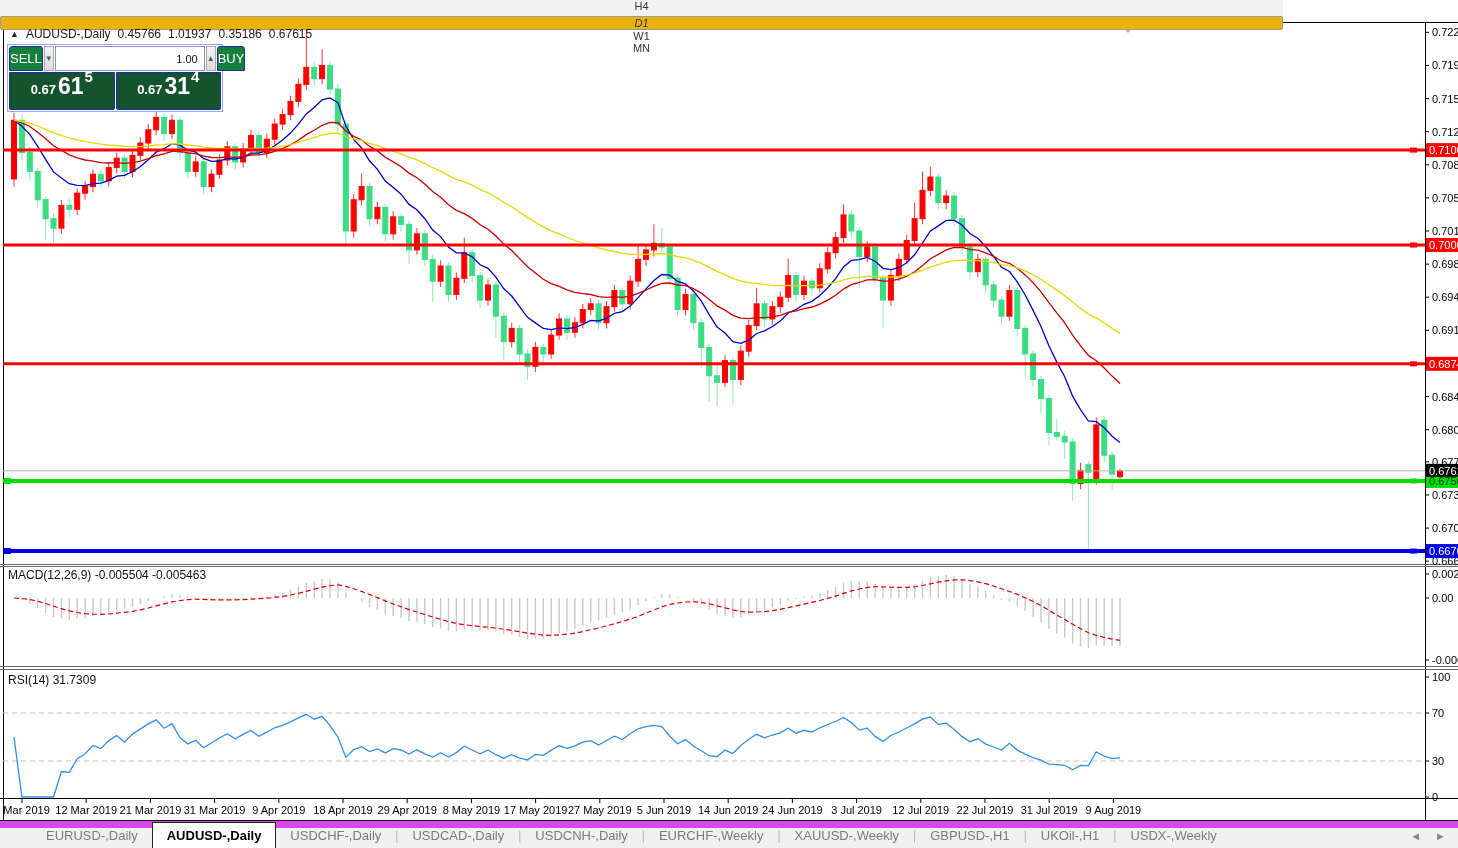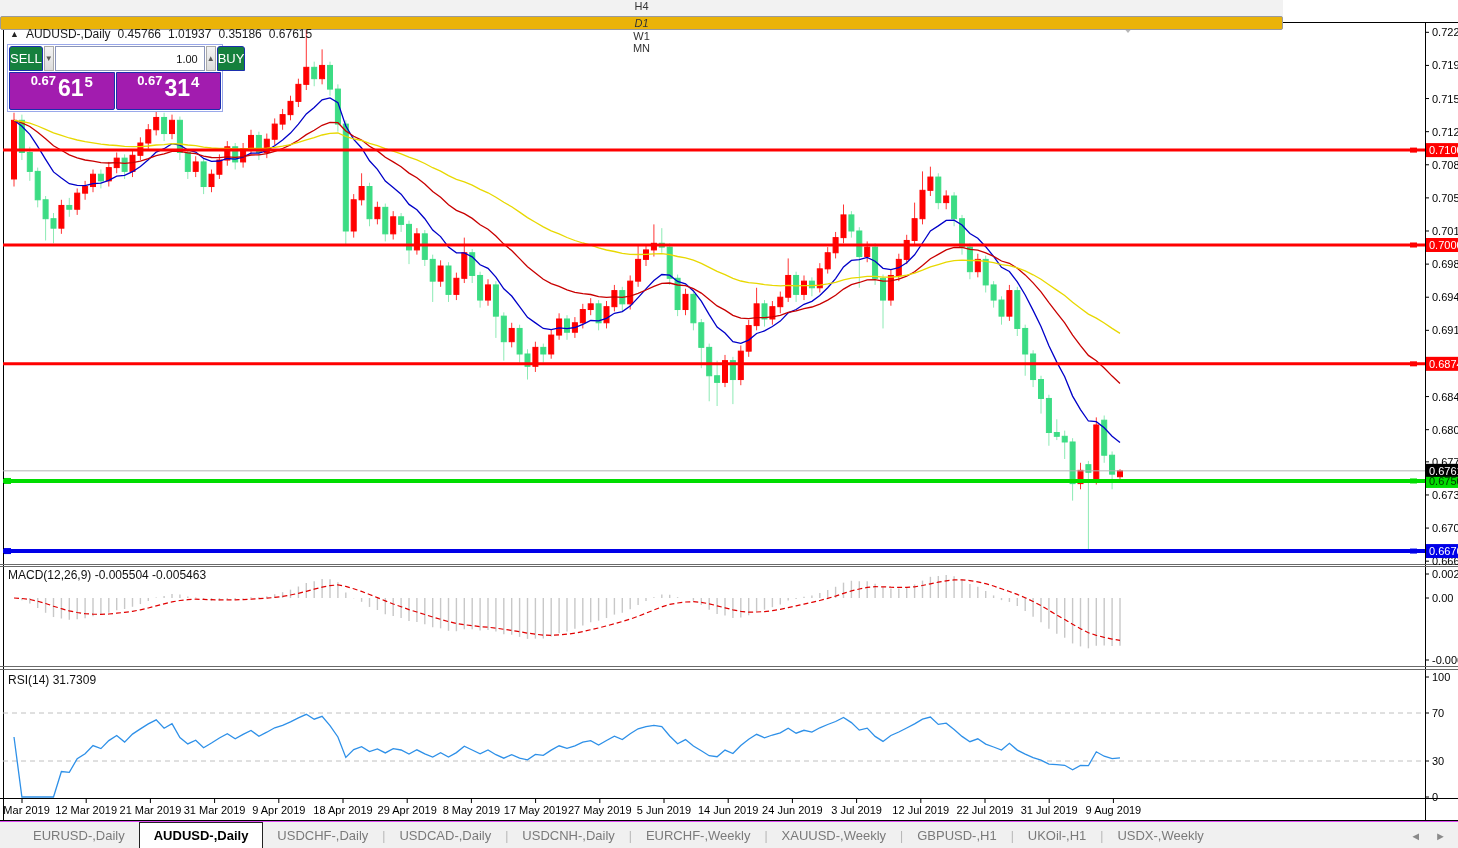--- a/index.html
+++ b/index.html
@@ -24,30 +24,30 @@
                  border:1px solid #9aa8ea; background:#fff; padding:1px; }
   .tp-row1 { display:flex; height:25px; gap:1px; }
   .btn-trade { width:55px; background:#15803d; color:#fff; font-size:13px;
                display:flex; align-items:center; justify-content:center;
                border-radius:3px 3px 0 0; border:1px solid #1b2fae; cursor:pointer;text-align:center; }
   .spin { width:18px; background:linear-gradient(#f4f4f4,#dcdcdc); border:1px solid #aaa;
           font-size:8px; color:#555; display:flex; align-items:center; justify-content:center; cursor:pointer; }
   .vol-input { flex:1; border:1px solid #8a94b8; font-size:11px; color:#111;
                text-align:right; padding-right:6px; font-family:"Liberation Sans",sans-serif; }
   .tp-row2 { display:flex; gap:1px; margin-top:1px; height:38px; }
-  .price-box { flex:1; background:#a21caf; color:#fff; display:flex;
-               justify-content:center; padding-bottom:8px;
+  .price-box { flex:1; background:#14532d; color:#fff; display:flex;
+               align-items:flex-end; justify-content:center; padding-bottom:8px;
                border:1px solid #1b2fae; border-radius:0 0 2px 2px; }
   .pb-small { font-size:13px; font-weight:bold; margin:0 2px 4px 0; }
   .pb-big   { font-size:23px; font-weight:bold; line-height:30px; }
   .pb-sup   { font-size:15px; font-weight:bold; margin:0 0 16px 1px; }
   
   .tabbar { position:absolute; left:0; top:821px; width:1458px; height:27px;
-            background:#f0f0f0; border-top:1px solid #d946ef; display:flex;
-            align-items:flex-end; padding-left:19px; }
+            background:#f0f0f0; border-top:7px solid #d946ef; display:flex;
+            align-items:flex-end; padding-left:32px; }
   .tab { font-size:13px; color:#7a7a7a; padding:4px 14px 5px 14px; cursor:pointer; white-space:nowrap; }
   .tab.active { background:#fff; color:#000; font-weight:bold;
                 border:1px solid #222; border-bottom:none; margin-top:-1px; padding-top:5px; }
   .tabsep { color:#b5b5b5; font-size:12px; padding-bottom:5px; }
   .tab-scroll { margin-left:auto; display:flex; gap:14px; padding:0 12px 6px 0;
                 color:#8a8a8a; font-size:11px; }
   .tab-scroll span { cursor:pointer; }
 </style>
 </head>
 <body>

